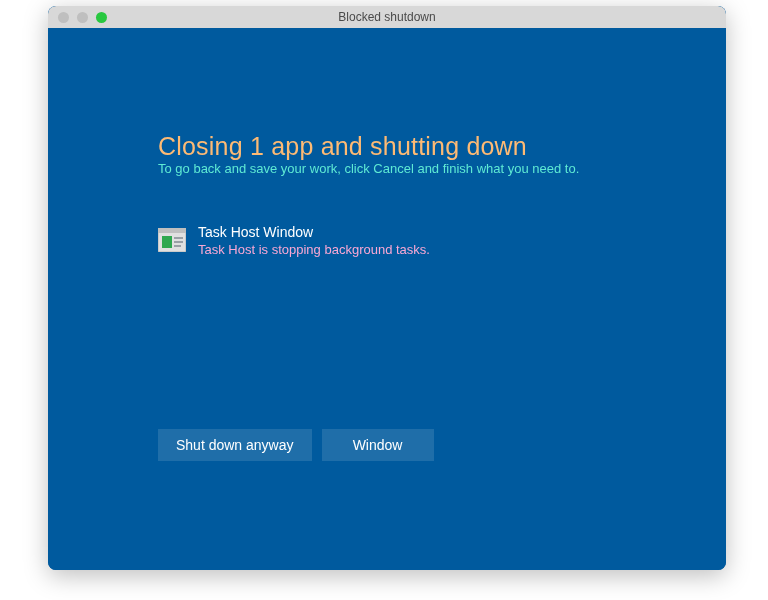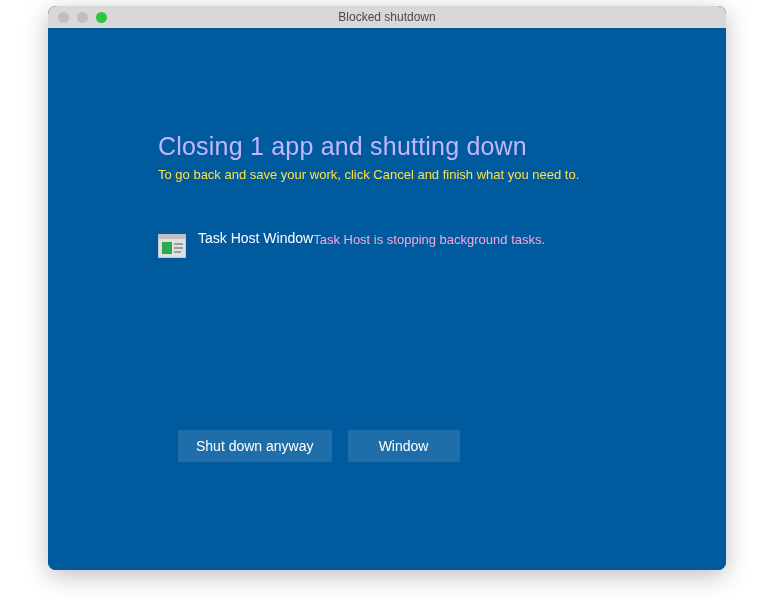--- a/index.html
+++ b/index.html
@@ -62,61 +62,60 @@
       position: absolute;
       top: 22px;
       left: 0; right: 0; bottom: 0;
       background: #005a9e;
       color: #ffffff;
       padding: 104px 0 0 110px;
     }
     .heading {
       font-size: 25px;
       font-weight: 300;
-      color: #c4b5fd;
-      margin-bottom: 6px;
+      color: #fdba74;
+      margin-bottom: 0;
       letter-spacing: 0.2px;
     }
     .subheading {
       font-size: 13px;
-      color: #fde047;
+      color: #5eead4;
       font-weight: 400;
     }
     .app-row {
       display: flex;
       align-items: flex-start;
       margin-top: 48px;
       gap: 12px;
     }
     .app-icon {
       width: 28px;
       height: 24px;
       flex-shrink: 0;
       margin-top: 4px;
     }
     .app-text {
       display: flex;
-      flex-direction: row;
+      flex-direction: column;
     }
     .app-name {
       font-size: 14px;
       color: #ffffff;
       font-weight: 400;
     }
     .app-status {
       font-size: 13px;
       color: #f9a8d4;
       font-weight: 400;
       margin-top: 2px;
     }
     .button-row {
       display: flex;
-      gap: 16px;
+      gap: 10px;
       margin-top: 172px;
-      margin-left: 20px;
     }
     .btn {
       height: 32px;
       min-width: 112px;
       padding: 0 18px;
       background: rgba(255,255,255,0.12);
       color: #ffffff;
       border: none;
       font-size: 14px;
       font-family: inherit;

